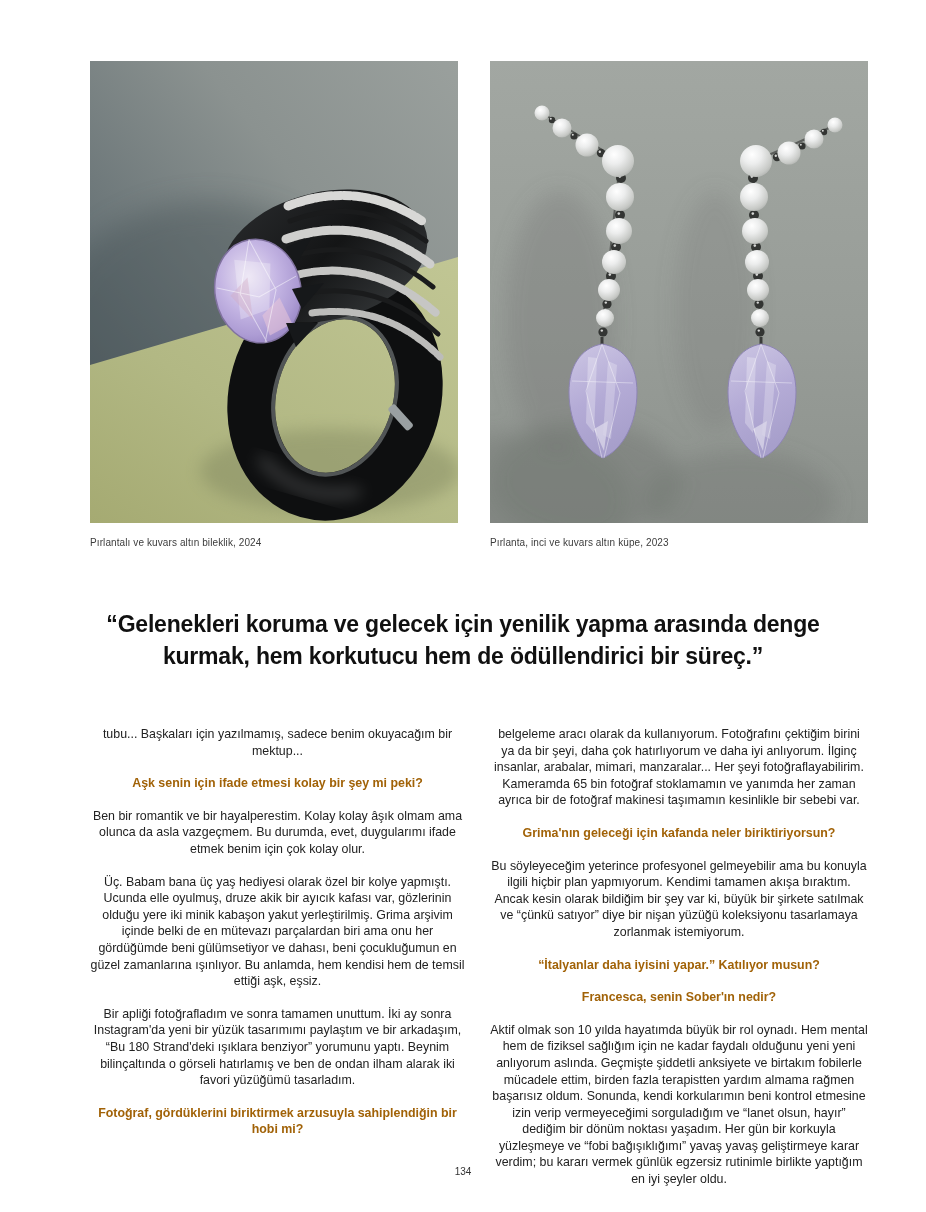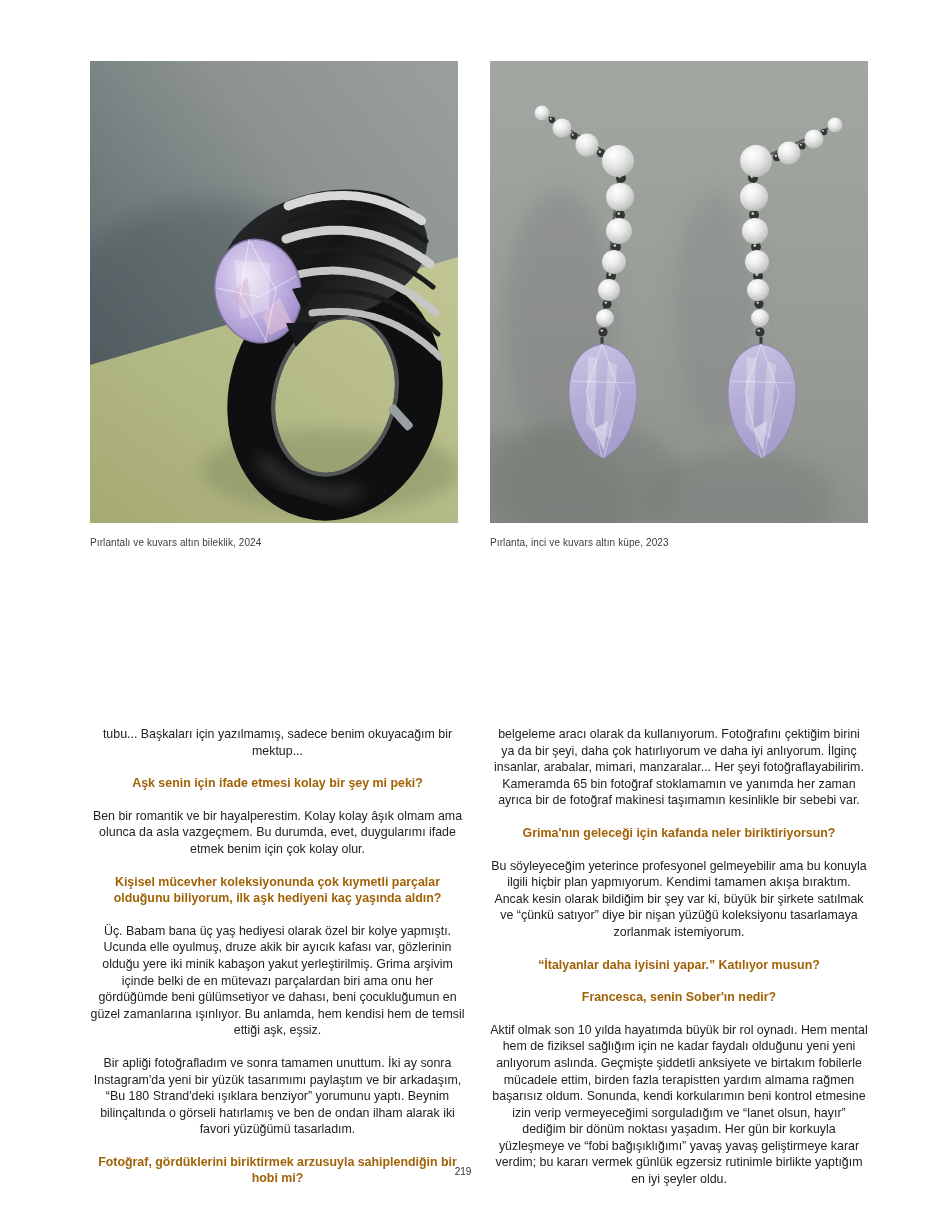--- a/index.html
+++ b/index.html
@@ -233,35 +233,35 @@
               <path d="M241,320 L302,322"></path>
           </g>
         </g>
       </g>
     </svg>
   </figure>
 
   <div class="caption" id="caption-left">Pırlantalı ve kuvars altın bileklik, 2024</div>
   <div class="caption" id="caption-right">Pırlanta, inci ve kuvars altın küpe, 2023</div>
 
+  <div class="pullquote">“Gelenekleri koruma ve gelecek için yenilik yapma arasında denge kurmak, hem korkutucu hem de ödüllendirici bir süreç.”</div>
 
   <div class="col" id="col-left">
     <p>tubu... Başkaları için yazılmamış, sadece benim okuyacağım bir mektup...</p>
     <p class="q">Aşk senin için ifade etmesi kolay bir şey mi peki?</p>
     <p>Ben bir romantik ve bir hayalperestim. Kolay kolay âşık olmam ama olunca da asla vazgeçmem. Bu durumda, evet, duygularımı ifade etmek benim için çok kolay olur.</p>
-    <p class="q">Kişisel mücevher koleksiyonunda çok kıymetli parçalar olduğunu biliyorum, ilk aşk hediyeni kaç yaşında aldın?</p>
     <p>Üç. Babam bana üç yaş hediyesi olarak özel bir kolye yapmıştı. Ucunda elle oyulmuş, druze akik bir ayıcık kafası var, gözlerinin olduğu yere iki minik kabaşon yakut yerleştirilmiş. Grima arşivim içinde belki de en mütevazı parçalardan biri ama onu her gördüğümde beni gülümsetiyor ve dahası, beni çocukluğumun en güzel zamanlarına ışınlıyor. Bu anlamda, hem kendisi hem de temsil ettiği aşk, eşsiz.</p>
     <p>Bir apliği fotoğrafladım ve sonra tamamen unuttum. İki ay sonra Instagram'da yeni bir yüzük tasarımımı paylaştım ve bir arkadaşım, “Bu 180 Strand'deki ışıklara benziyor” yorumunu yaptı. Beynim bilinçaltında o görseli hatırlamış ve ben de ondan ilham alarak iki favori yüzüğümü tasarladım.</p>
     <p class="q">Fotoğraf, gördüklerini biriktirmek arzusuyla sahiplendiğin bir hobi mi?</p>
 
   </div>
 
   <div class="col" id="col-right">
     <p>belgeleme aracı olarak da kullanıyorum. Fotoğrafını çektiğim birini ya da bir şeyi, daha çok hatırlıyorum ve daha iyi anlıyorum. İlginç insanlar, arabalar, mimari, manzaralar... Her şeyi fotoğraflayabilirim. Kameramda 65 bin fotoğraf stoklamamın ve yanımda her zaman ayrıca bir de fotoğraf makinesi taşımamın kesinlikle bir sebebi var.</p>
     <p class="q">Grima'nın geleceği için kafanda neler biriktiriyorsun?</p>
     <p>Bu söyleyeceğim yeterince profesyonel gelmeyebilir ama bu konuyla ilgili hiçbir plan yapmıyorum. Kendimi tamamen akışa bıraktım. Ancak kesin olarak bildiğim bir şey var ki, büyük bir şirkete satılmak ve “çünkü satıyor” diye bir nişan yüzüğü koleksiyonu tasarlamaya zorlanmak istemiyorum.</p>
     <p class="q">“İtalyanlar daha iyisini yapar.” Katılıyor musun?</p>
     <p class="q">Francesca, senin Sober'ın nedir?</p>
     <p>Aktif olmak son 10 yılda hayatımda büyük bir rol oynadı. Hem mental hem de fiziksel sağlığım için ne kadar faydalı olduğunu yeni yeni anlıyorum aslında. Geçmişte şiddetli anksiyete ve birtakım fobilerle mücadele ettim, birden fazla terapistten yardım almama rağmen başarısız oldum. Sonunda, kendi korkularımın beni kontrol etmesine izin verip vermeyeceğimi sorguladığım ve “lanet olsun, hayır” dediğim bir dönüm noktası yaşadım. Her gün bir korkuyla yüzleşmeye ve “fobi bağışıklığımı” yavaş yavaş geliştirmeye karar verdim; bu kararı vermek günlük egzersiz rutinimle birlikte yaptığım en iyi şeyler oldu.</p>
   </div>
 
-  <div class="pagenum">219</div>
+  <div class="pagenum">134</div>
 </div>
 
 </body></html>

